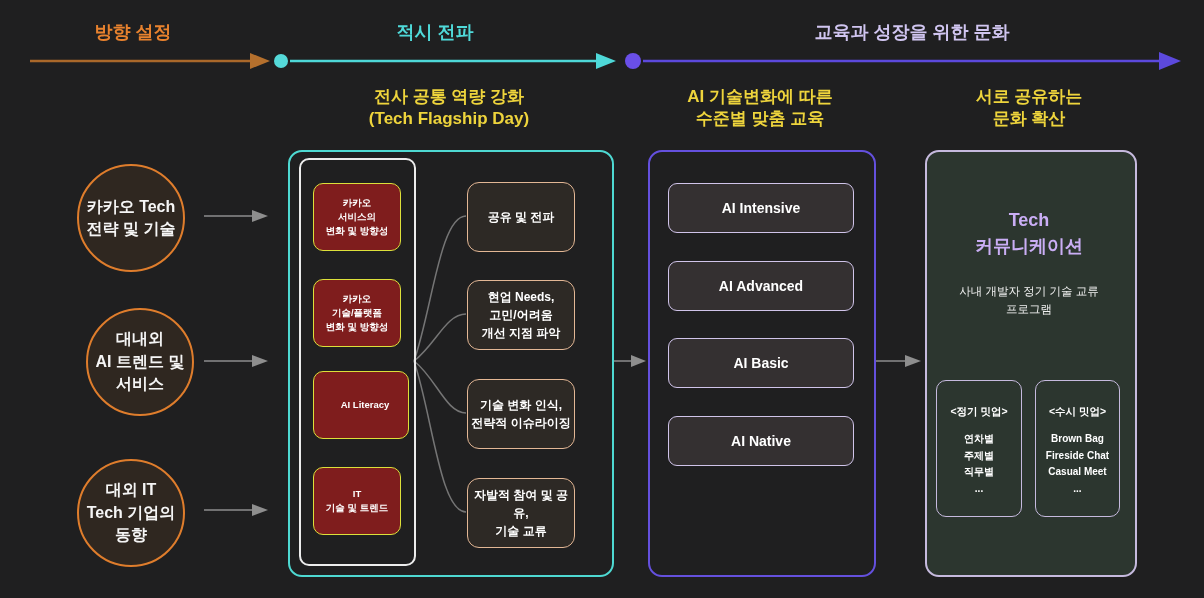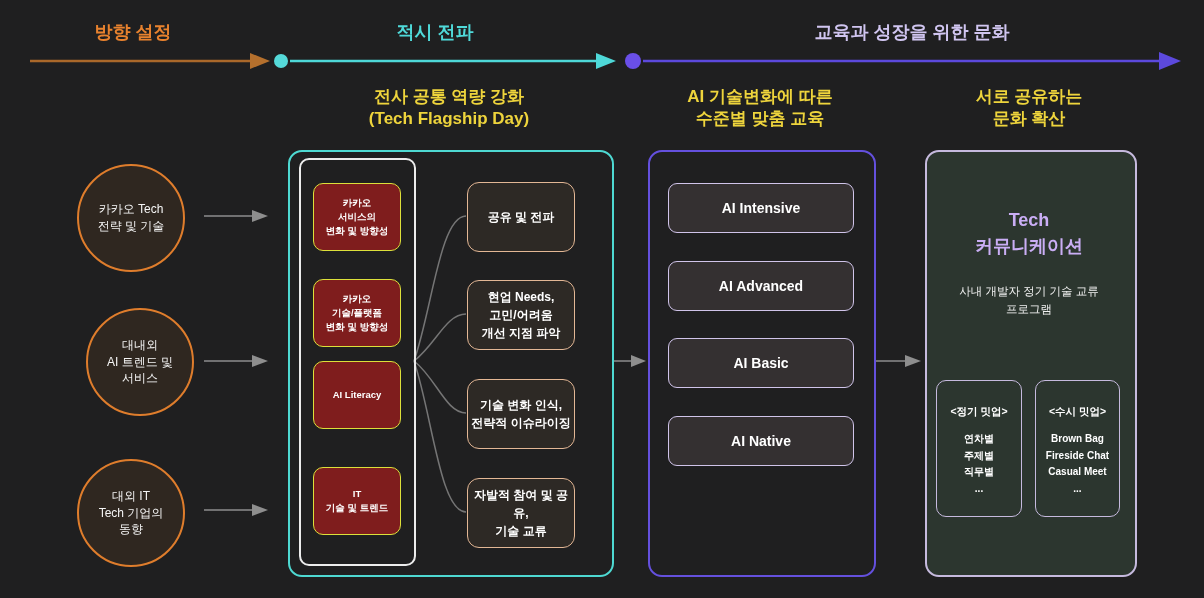--- a/index.html
+++ b/index.html
@@ -11,21 +11,21 @@
   .pre{white-space:pre-line;}
   svg.connectors{position:absolute;left:0;top:0;z-index:0;}
   .phase-label{font-weight:700;font-size:18px;text-align:center;z-index:2;}
   .phase-direction{color:#e8822e;}
   .phase-spread{color:#4fd9d9;}
   .phase-culture{color:#d0c5f0;}
   .section-title{color:#eed43c;font-weight:700;font-size:17px;line-height:1.32;text-align:center;z-index:2;}
   .source-circle{
     width:104px;height:104px;border:2px solid #df7d2c;border-radius:50%;
     background:#2f2720;display:flex;align-items:center;justify-content:center;
-    color:#f5f5f5;font-weight:400;font-size:12px;line-height:1.4;text-align:center;z-index:1;
+    color:#f5f5f5;font-weight:700;font-size:16px;line-height:1.4;text-align:center;z-index:1;
   }
   .flagship-outer{width:322px;height:423px;border:2px solid #4ed9d2;border-radius:14px;z-index:1;}
   .flagship-inner{width:113px;height:404px;border:2px solid #ececec;border-radius:10px;z-index:1;}
   .topic-box{
     left:313px;width:86px;height:66px;border:1.5px solid #dce03a;border-radius:10px;
     background:#7f1d1d;display:flex;align-items:center;justify-content:center;
     color:#fff;font-weight:700;font-size:9.5px;line-height:1.45;text-align:center;z-index:2;
   }
   .outcome-box{
     left:467px;width:106px;height:68px;border:1.5px solid #e3b795;border-radius:12px;
@@ -107,21 +107,21 @@
   <div class="abs section-title pre" style="left:288px;top:86px;width:322px;">전사 공통 역량 강화
 (Tech Flagship Day)</div>
   <div class="abs flagship-outer" style="left:288px;top:150px;"></div>
   <div class="abs flagship-inner" style="left:299px;top:158px;"></div>
   <div class="abs topic-box pre" style="top:183px;">카카오
 서비스의
 변화 및 방향성</div>
   <div class="abs topic-box pre" style="top:279px;">카카오
 기술/플랫폼
 변화 및 방향성</div>
-  <div class="abs topic-box pre" style="top:361px;">AI Literacy</div>
+  <div class="abs topic-box pre" style="top:371px;padding-left:8px;">AI Literacy</div>
   <div class="abs topic-box pre" style="top:467px;">IT
 기술 및 트렌드</div>
   <div class="abs outcome-box pre" style="top:182px;">공유 및 전파</div>
   <div class="abs outcome-box pre" style="top:280px;">현업 Needs,
 고민/어려움
 개선 지점 파악</div>
   <div class="abs outcome-box pre" style="top:379px;">기술 변화 인식,
 전략적 이슈라이징</div>
   <div class="abs outcome-box pre" style="top:478px;">자발적 참여 및 공유,
 기술 교류</div>

